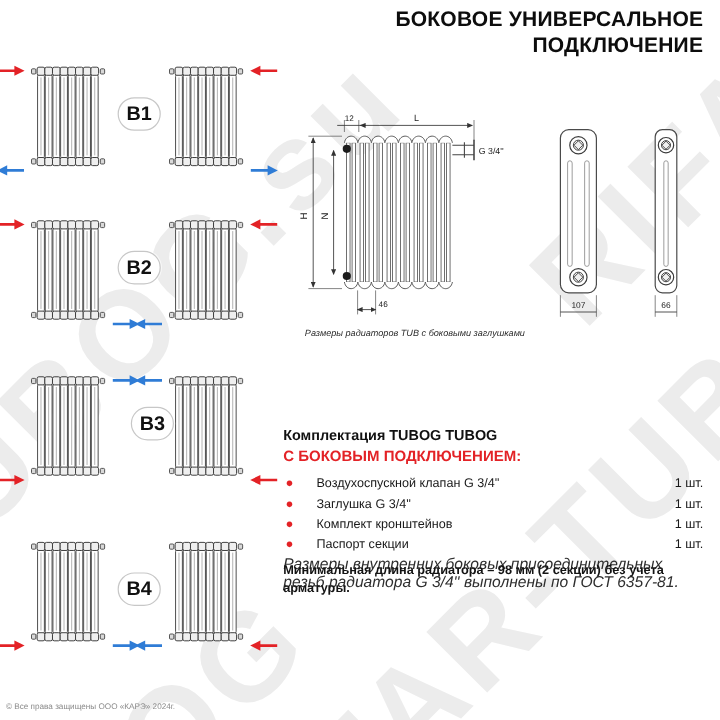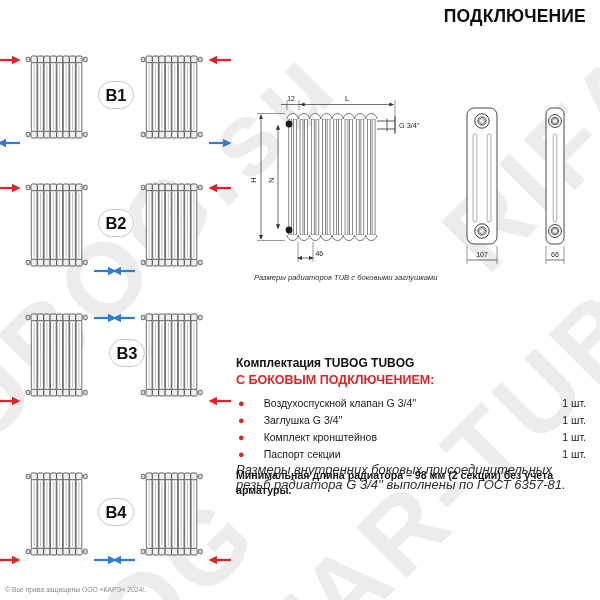--- a/index.html
+++ b/index.html
@@ -79,20 +79,21 @@
 <div class="wm-layer">
   <span class="wm wm-0">TUBOG.su</span>
   <span class="wm wm-1">RIFAR-TUBOG</span>
   <span class="wm wm-2">RIFAR</span>
   <span class="wm wm-3">TUBOG</span>
 </div>
 
 <div class="layer">
 
   <div class="page-title">
+    <div>БОКОВОЕ УНИВЕРСАЛЬНОЕ</div>
     <div>ПОДКЛЮЧЕНИЕ</div>
   </div>
 
   <div id="schemes">
       <div class="scheme-row" style="top: 50px;">
         <div class="rad-wrap left"><svg class="rad-svg" viewBox="-4 0 71 94" width="64" height="94">
             <rect class="tube" x="3" y="8" width="6.3" height="78" rx="2"></rect>
             <line class="tline" x1="6.15" y1="11" x2="6.15" y2="83"></line>
             <rect class="cap" x="2.60" y="1.5" width="7.1" height="7.5" rx="1.6"></rect>
             <rect class="cap" x="2.60" y="85" width="7.1" height="7.5" rx="1.6"></rect>
@@ -380,21 +381,21 @@
     <polygon points="15,0.8 23.5,5 15,9.2" fill="#2f7cd6"></polygon>
               </g>
             </svg></div><div class="arrow" style="right: -28px; top: 84px;"><svg width="24" height="10" viewBox="0 0 24 10">
     <g transform="translate(24,0) scale(-1,1)">
                 <line x1="1" y1="5" x2="16" y2="5" stroke="#e32226" stroke-width="2.2"></line>
     <polygon points="15,0.8 23.5,5 15,9.2" fill="#e32226"></polygon>
               </g>
             </svg></div></div>
         <div class="scheme-label" style="top: 31px; margin-left: 11px;">B3</div>
       </div>
-      <div class="scheme-row" style="top: 467px;">
+      <div class="scheme-row" style="top: 446px;">
         <div class="rad-wrap left"><svg class="rad-svg" viewBox="-4 0 71 94" width="64" height="94">
             <rect class="tube" x="3" y="8" width="6.3" height="78" rx="2"></rect>
             <line class="tline" x1="6.15" y1="11" x2="6.15" y2="83"></line>
             <rect class="cap" x="2.60" y="1.5" width="7.1" height="7.5" rx="1.6"></rect>
             <rect class="cap" x="2.60" y="85" width="7.1" height="7.5" rx="1.6"></rect>
             <rect class="tube" x="10.1" y="8" width="6.3" height="78" rx="2"></rect>
             <line class="tline" x1="13.25" y1="11" x2="13.25" y2="83"></line>
             <rect class="cap" x="9.70" y="1.5" width="7.1" height="7.5" rx="1.6"></rect>
             <rect class="cap" x="9.70" y="85" width="7.1" height="7.5" rx="1.6"></rect>
             <rect class="tube" x="17.2" y="8" width="6.3" height="78" rx="2"></rect>

